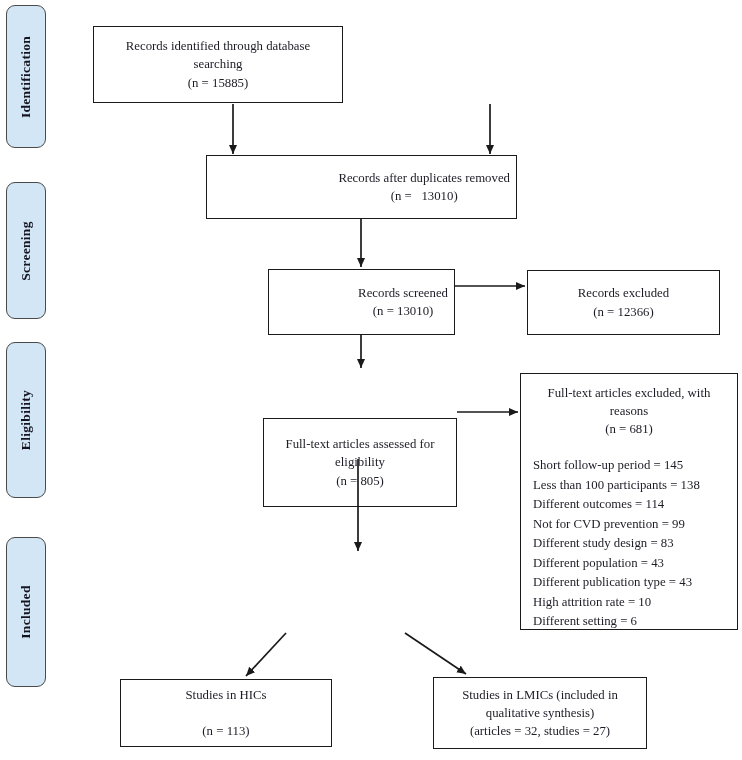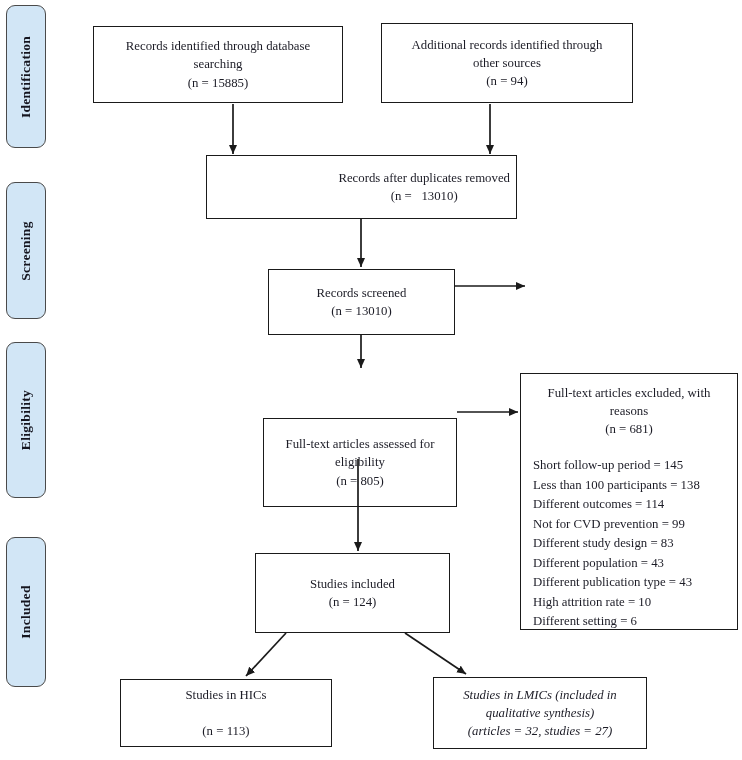--- a/index.html
+++ b/index.html
@@ -86,36 +86,35 @@
   <div class="stage" style="top:537px; height:150px;">
     <span>Included</span>
   </div>
 
   <div class="fbox" style="left:93px; top:26px; width:250px; height:77px;">
     <span class="txt">Records identified through database
 searching
 (n = 15885)</span>
   </div>
 
-  <div class="fbox" style="left:381px; top:23px; width:252px; height:80px;">
-    <span class="txt">Additional records identified through
-other sources
-(n = 94)</span>
-  </div>
 
   <div class="fbox" style="left:206px; top:155px; width:311px; height:64px;justify-content:flex-end;">
     <span class="txt">Records after duplicates removed
 (n =   13010)</span>
   </div>
 
-  <div class="fbox" style="left:268px; top:269px; width:187px; height:66px;">
+  <div class="fbox" style="left:268px; top:269px; width:187px; height:66px;justify-content:flex-end;">
     <span class="txt">Records screened
 (n = 13010)</span>
   </div>
 
+  <div class="fbox" style="left:527px; top:270px; width:193px; height:65px;">
+    <span class="txt">Records excluded
+(n = 12366)</span>
+  </div>
 
   <div class="fbox" style="left:263px; top:370px; width:194px; height:89px;margin-top:48px;">
     <span class="txt">Full-text articles assessed for
 eligibility
 (n = 805)</span>
   </div>
 
   <div class="fbox top-align" style="left:520px; top:373px; width:218px; height:257px;">
     <span class="title">Full-text articles excluded, with
 reasons
@@ -124,32 +123,28 @@
 Less than 100 participants = 138
 Different outcomes = 114
 Not for CVD prevention = 99
 Different study design = 83
 Different population = 43
 Different publication type = 43
 High attrition rate = 10
 Different setting = 6</span>
   </div>
 
-  <div class="fbox" style="left:255px; top:553px; width:195px; height:80px;">
-    <span class="txt">Studies included
-(n = 124)</span>
-  </div>
 
   <div class="fbox" style="left:120px; top:679px; width:212px; height:68px;">
     <span class="txt">Studies in HICs
 
 (n = 113)</span>
   </div>
 
-  <div class="fbox" style="left:433px; top:677px; width:214px; height:72px;font-style:italic;">
+  <div class="fbox" style="left:433px; top:677px; width:214px; height:72px;">
     <span class="txt">Studies in LMICs (included in
 qualitative synthesis)
 (articles = 32, studies = 27)</span>
   </div>
 
   <svg class="arrows" viewBox="0 0 742 760">
     <defs>
       <marker id="ah" markerUnits="userSpaceOnUse" markerWidth="11" markerHeight="9" refX="9" refY="4" orient="auto">
         <path d="M0,0 L9,4 L0,8 Z" fill="#1a1a1a"></path>
       </marker>

